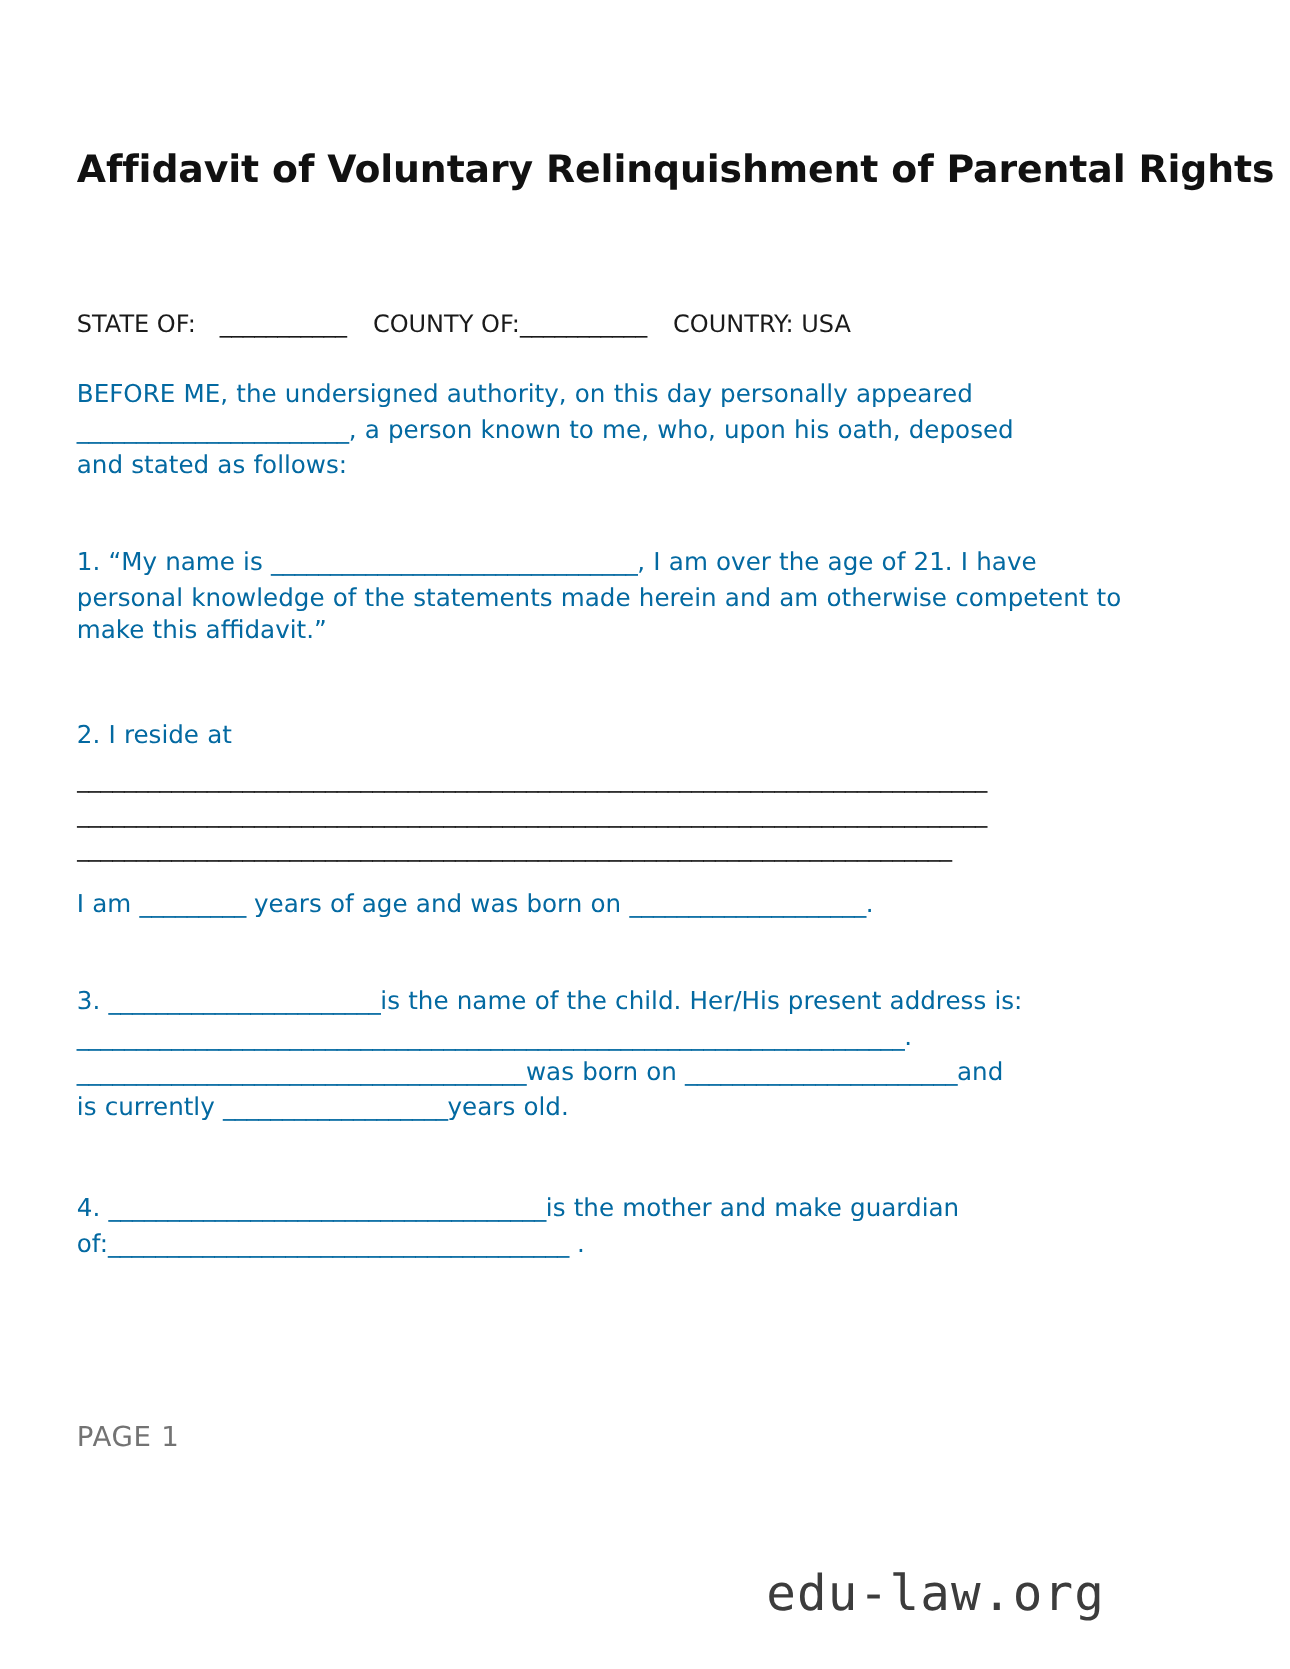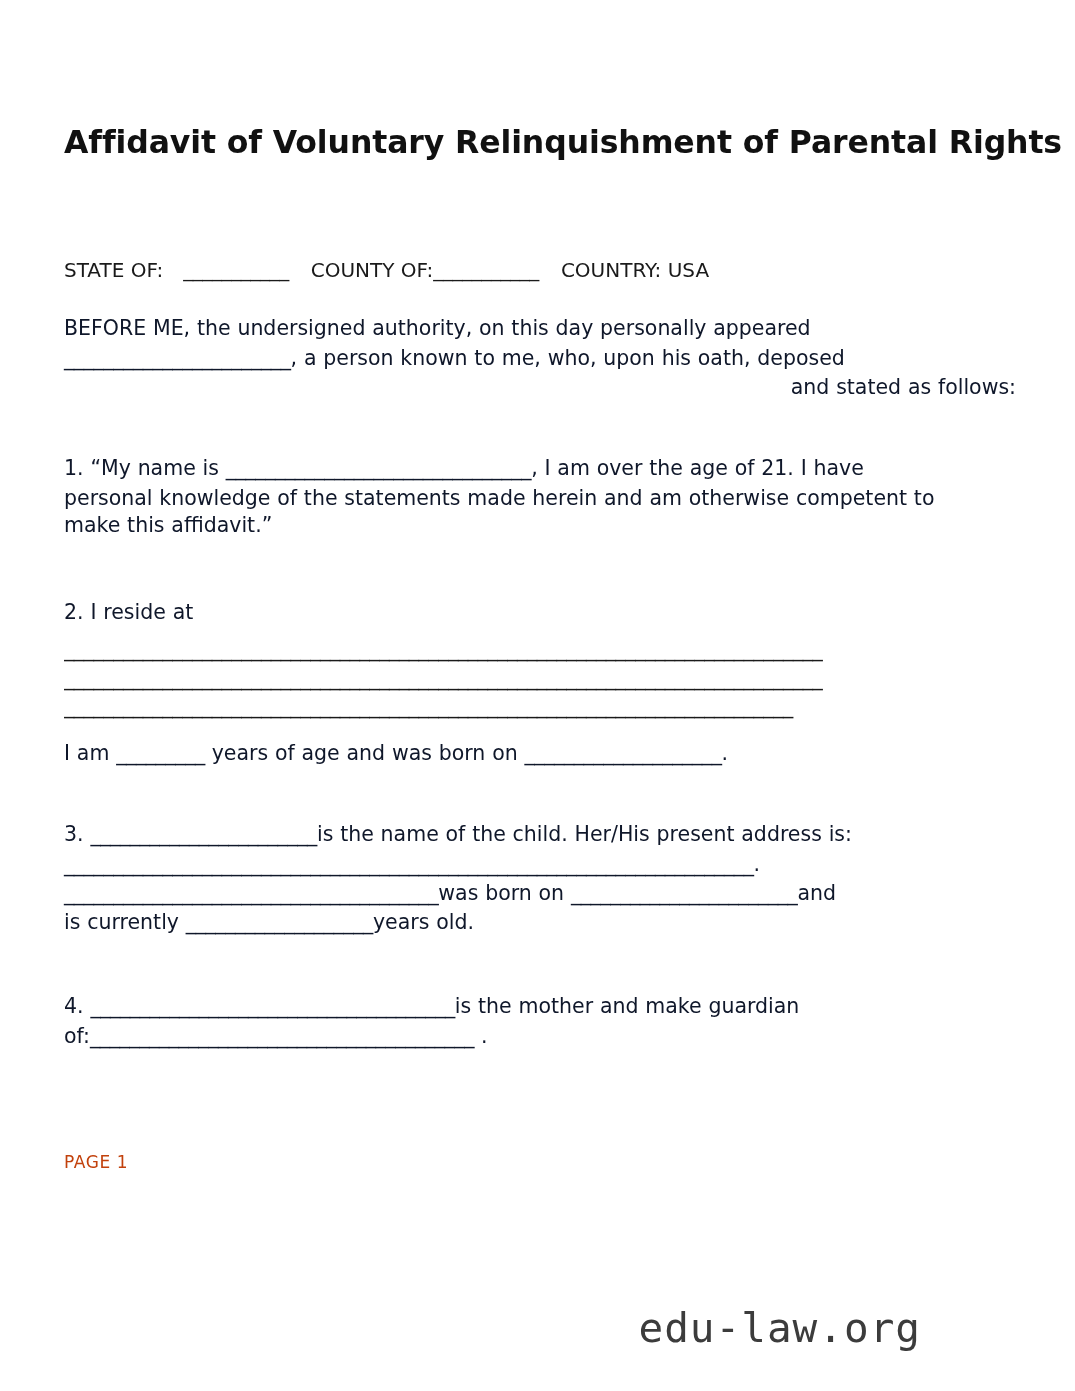--- a/index.html
+++ b/index.html
@@ -33,21 +33,21 @@
     line-height: 1.15;
     white-space: nowrap;
     color: #111111;
   }
   .block {
     position: absolute;
     left: 64px;
     width: 952px;
     font-size: 20.5px;
     line-height: 25px;
-    color: #0f172a;
+    color: #0369a1;
     word-spacing: 0.3px;
   }
   .block.nowrap { white-space: nowrap; }
   .u { letter-spacing: -0.4px; }
   .rule-line {
     position: absolute;
     left: 64px;
     font-size: 20.5px;
     line-height: 25px;
     color: #1a1a1a;
@@ -63,25 +63,25 @@
     line-height: 25px;
     white-space: nowrap;
     color: #1a1a1a;
   }
   .header-line .seg { display: inline; }
   .gap-sm { display: inline-block; width: 22px; }
   .gap-md { display: inline-block; width: 20px; }
   .page-num {
     position: absolute;
     left: 64px;
-    top: 1150px;
-    font-size: 17px;
+    top: 1186px;
+    font-size: 23px;
     line-height: 25px;
     letter-spacing: 0.6px;
-    color: #c2410c;
+    color: #737373;
     white-space: nowrap;
   }
   .watermark {
     position: absolute;
     right: 46px;
     top: 1308px;
     font-family: "DejaVu Sans Mono", "Liberation Mono", monospace;
     font-size: 41px;
     line-height: 1;
     letter-spacing: 1px;
@@ -95,21 +95,21 @@
 <div class="page">
 
   <div class="doc-title">Affidavit of Voluntary Relinquishment of Parental Rights</div>
 
   <div class="header-line">
     <span class="seg">STATE OF:</span><span class="gap-md"></span><span class="seg u">___________</span><span class="gap-sm"></span><span class="seg">COUNTY OF:</span><span class="seg u">___________</span><span class="gap-sm"></span><span class="seg">COUNTRY: USA</span>
   </div>
 
   <div class="block nowrap" style="top:316px;">BEFORE ME, the undersigned authority, on this day personally appeared</div>
   <div class="block nowrap" style="top:346px;"><span class="u">_______________________</span><span>, a person known to me, who, upon his oath, deposed</span></div>
-  <div class="block nowrap" style="top:375px;text-align:right;">and stated as follows:</div>
+  <div class="block nowrap" style="top:375px;">and stated as follows:</div>
 
   <div class="block nowrap" style="top:456px;"><span>1. “My name is </span><span class="u">_______________________________</span><span>, I am over the age of 21. I have</span></div>
   <div class="block nowrap" style="top:486px;">personal knowledge of the statements made herein and am otherwise competent to</div>
   <div class="block nowrap" style="top:513px;">make this affidavit.”</div>
 
   <div class="block nowrap" style="top:600px;">2. I reside at</div>
   <div class="rule-line" style="top:637px; width:980px;">_____________________________________________________________________________</div>
   <div class="rule-line" style="top:666px; width:980px;">_____________________________________________________________________________</div>
   <div class="rule-line" style="top:694px; width:950px;">__________________________________________________________________________</div>
   <div class="block nowrap" style="top:741px;"><span>I am </span><span class="u">_________</span><span> years of age and was born on </span><span class="u">____________________</span><span>.</span></div>

